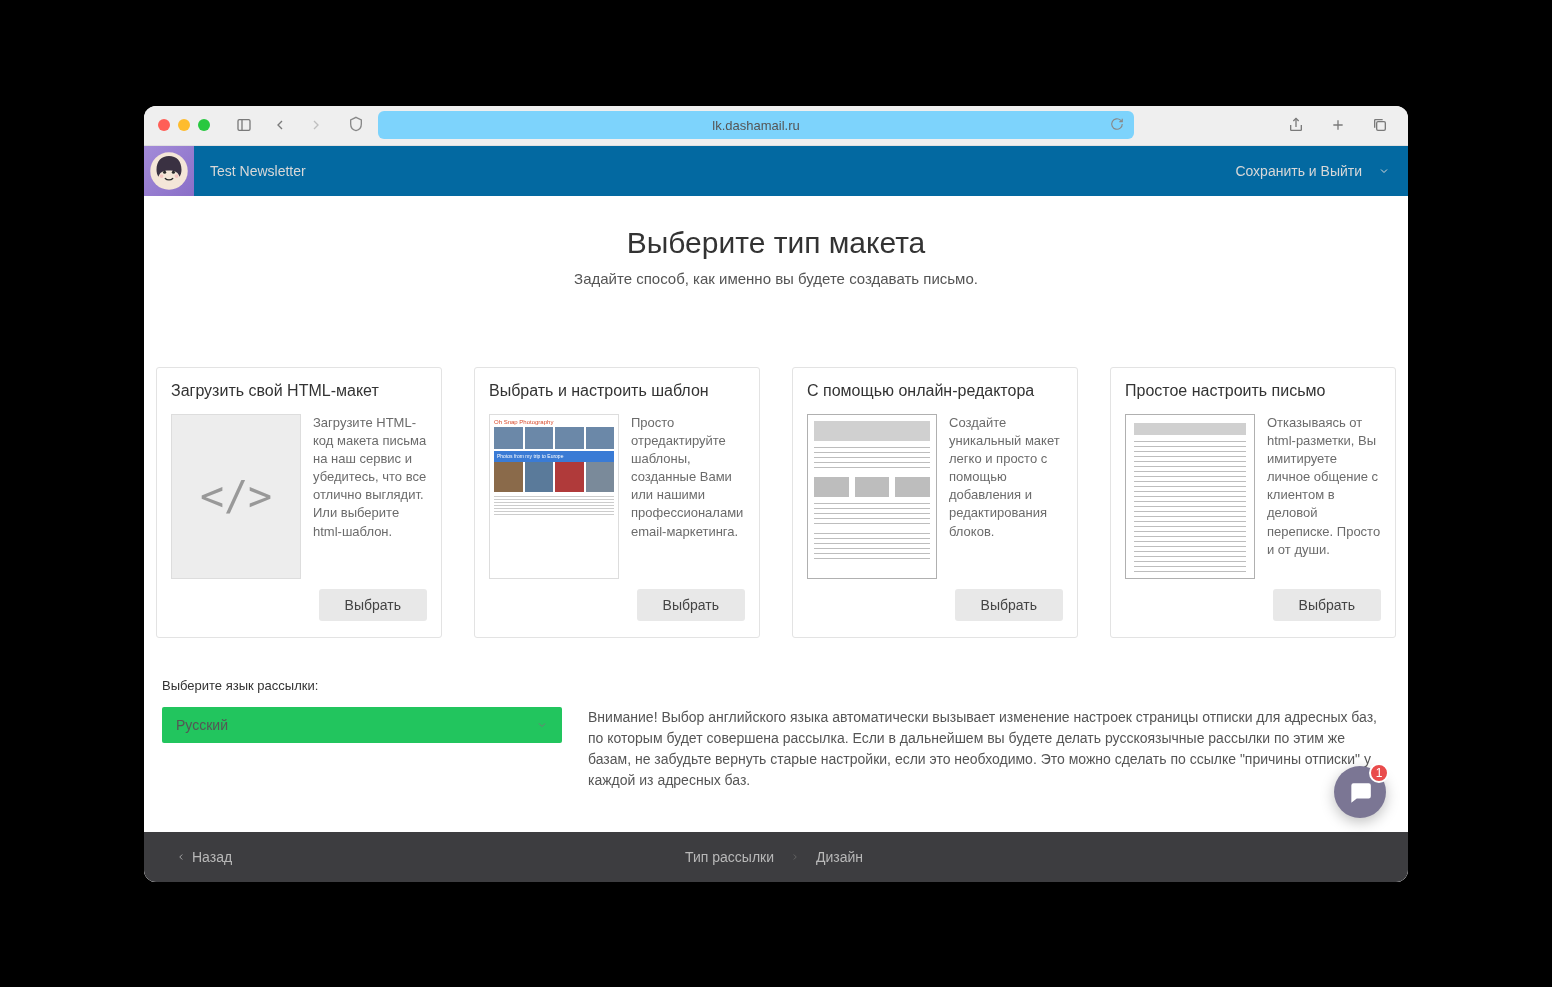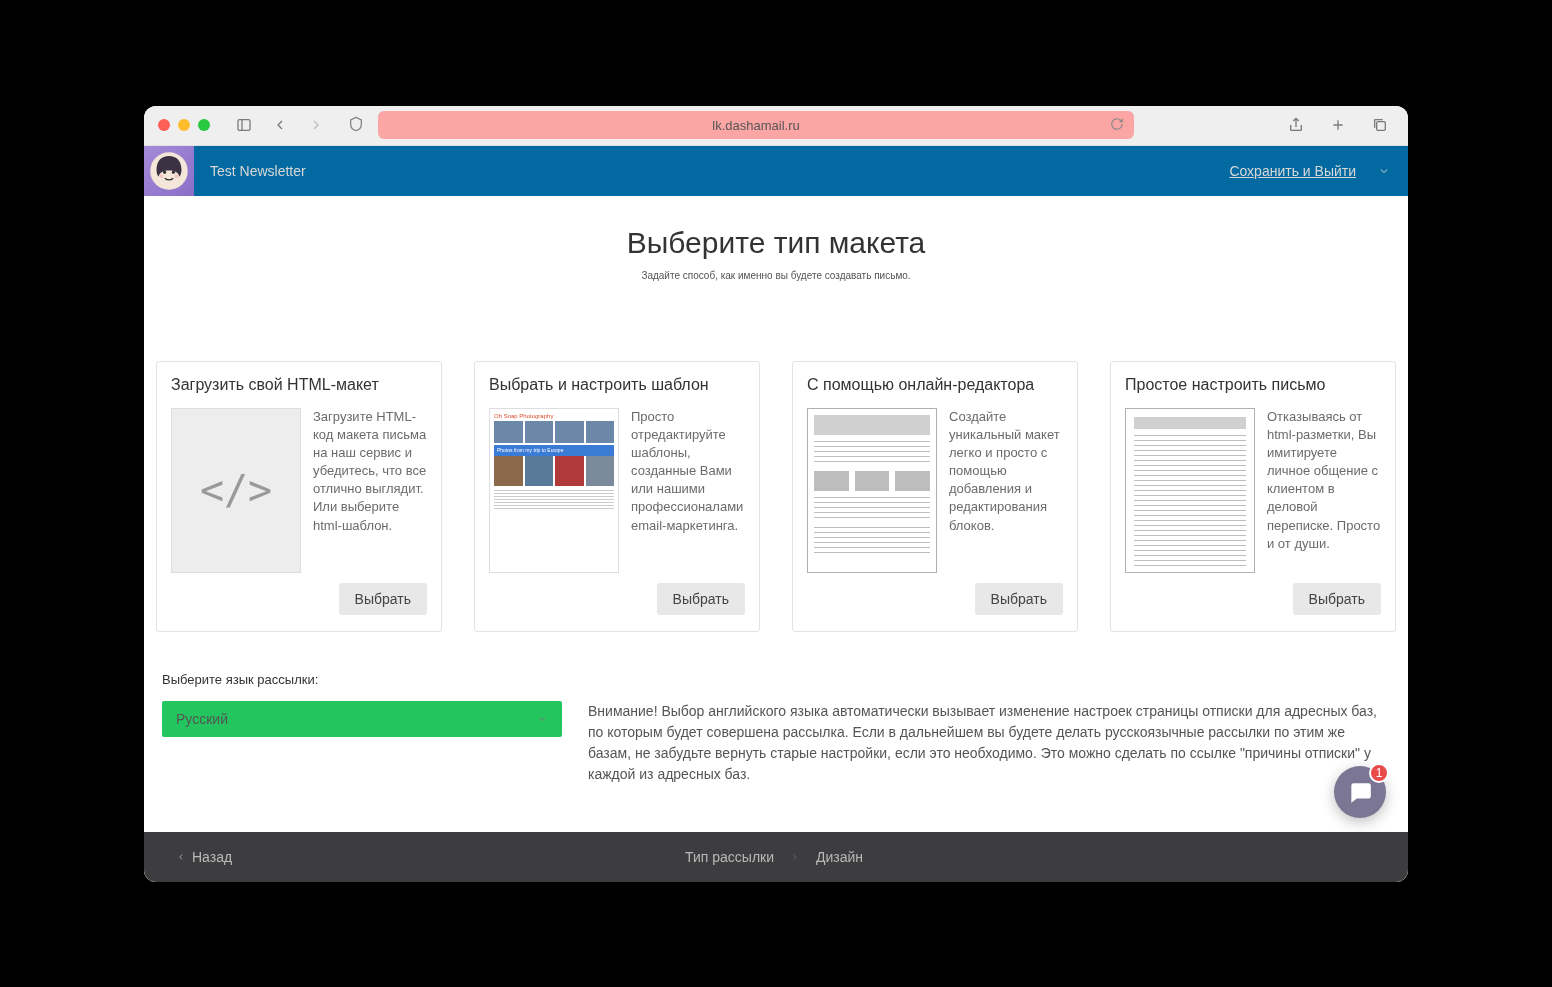--- a/index.html
+++ b/index.html
@@ -38,21 +38,21 @@
   .tl-green { background: #28c840; }
   .chrome-btn {
     width: 28px; height: 24px; display:flex; align-items:center; justify-content:center;
     color:#7a7a7a; border-radius:4px;
   }
   .chrome-btn svg { width:16px; height:16px; }
   .addr-bar {
     flex: 1;
     margin: 0 140px 0 40px;
     height: 28px;
-    background: #fca5a5;
+    background: #7dd3fc;
     border-radius: 6px;
     display: flex;
     align-items: center;
     justify-content: center;
     position: relative;
     font-size: 13px;
     color: #555;
   }
   .addr-shield { position:absolute; left:-30px; color:#888;}
   .addr-reload { position:absolute; right:10px; color:#888;}
@@ -74,38 +74,38 @@
     color:#d8d8d8;
     font-size: 14px;
   }
   .avatar {
     width: 50px; height: 50px;
     background: linear-gradient(135deg,#a38bd8,#8a6fc8);
     display:flex; align-items:center; justify-content:center;
     margin-right: 16px;
   }
   .avatar svg { width:40px; height:40px;}
-  .save-exit { margin-left:auto; display:flex; align-items:center; gap:22px; cursor:pointer;text-decoration:underline;}
+  .save-exit { margin-left:auto; display:flex; align-items:center; gap:16px; cursor:pointer;}
   .save-exit svg { width:12px; height:12px;}
 
   .main-area {
     flex:1;
     overflow:auto;
     padding: 30px 12px 40px;
   }
   .page-title {
     text-align:center;
     font-size: 30px;
     font-weight: 400;
     color:#333;
     margin-bottom: 10px;
   }
   .page-subtitle {
     text-align:center;
-    font-size: 10px;
+    font-size: 15px;
     color:#545454;
     margin-bottom: 80px;
   }
   .cards {
     display:flex;
     gap: 32px;
     justify-content:flex-end;
     margin-bottom: 40px;
   }
   .card {
@@ -137,21 +137,21 @@
   .card-desc {
     font-size: 13px;
     color:#6b6b6b;
     line-height:1.4;
     flex:1;
   }
   .card-footer { display:flex; justify-content:flex-end; margin-top:10px;}
   .select-btn {
     background:#e8e8e8;
     border:none;
-    padding: 8px 16px;
+    padding: 8px 26px;
     font-size:14px;
     color:#444;
     border-radius:3px;
     cursor:pointer;
   }
 
   
   .thumb-code {
     display:flex; align-items:center; justify-content:center;
     font-size:40px; color:#999; font-family: monospace;

